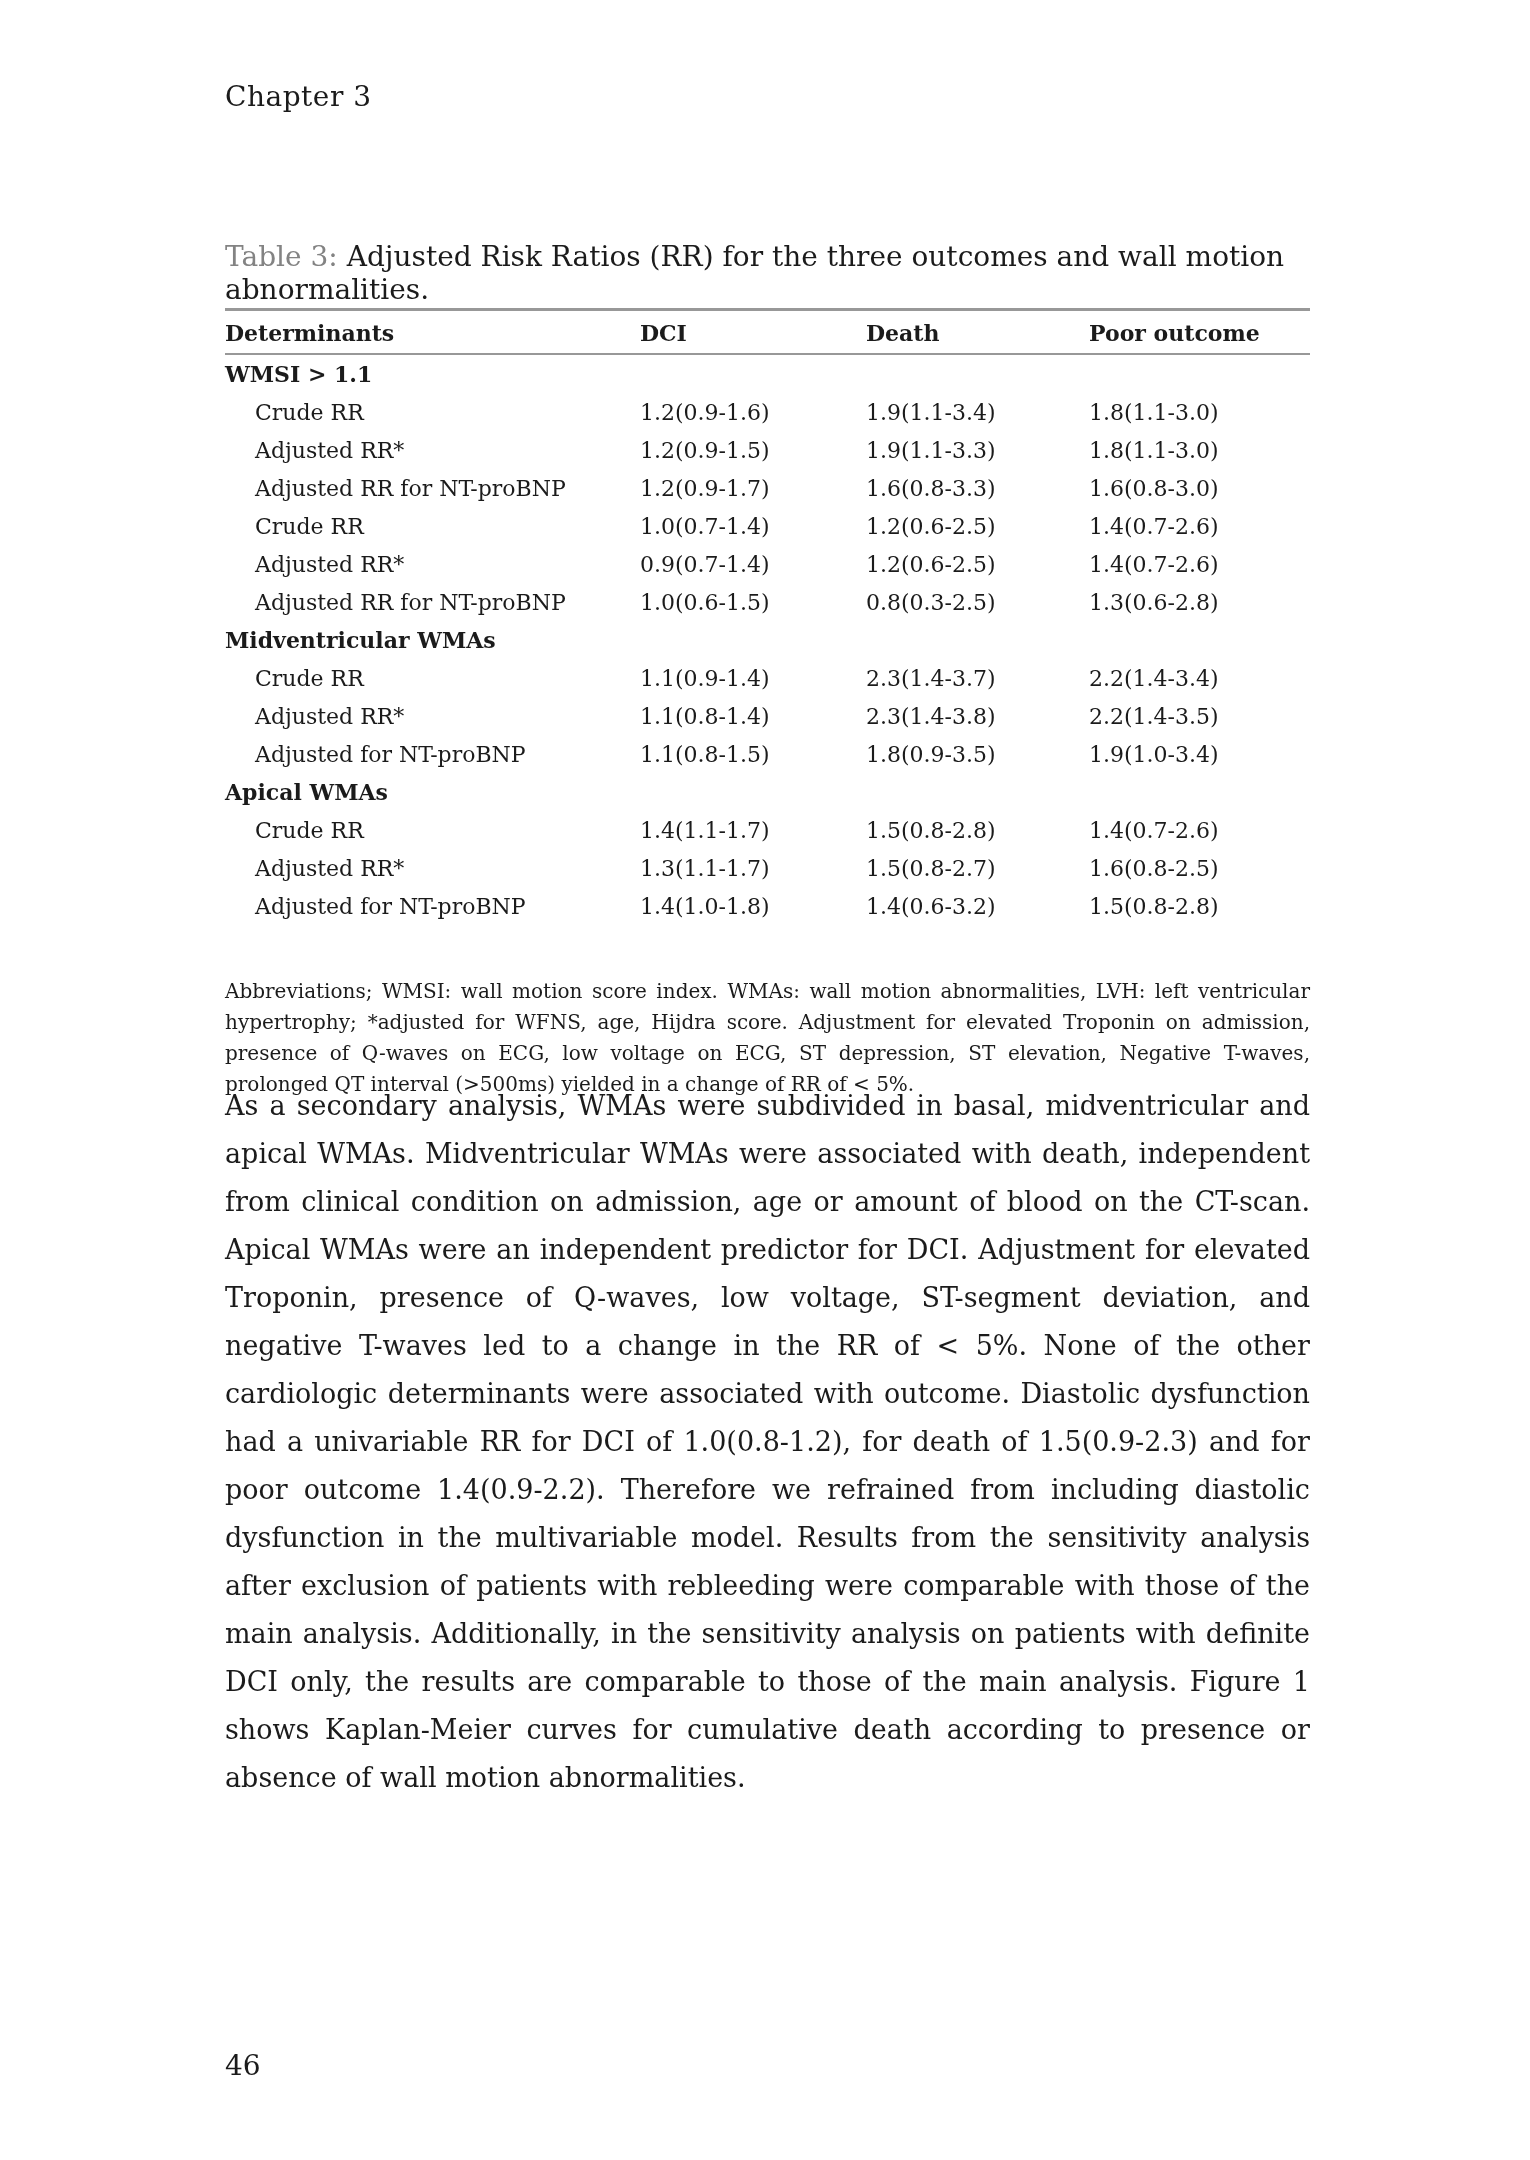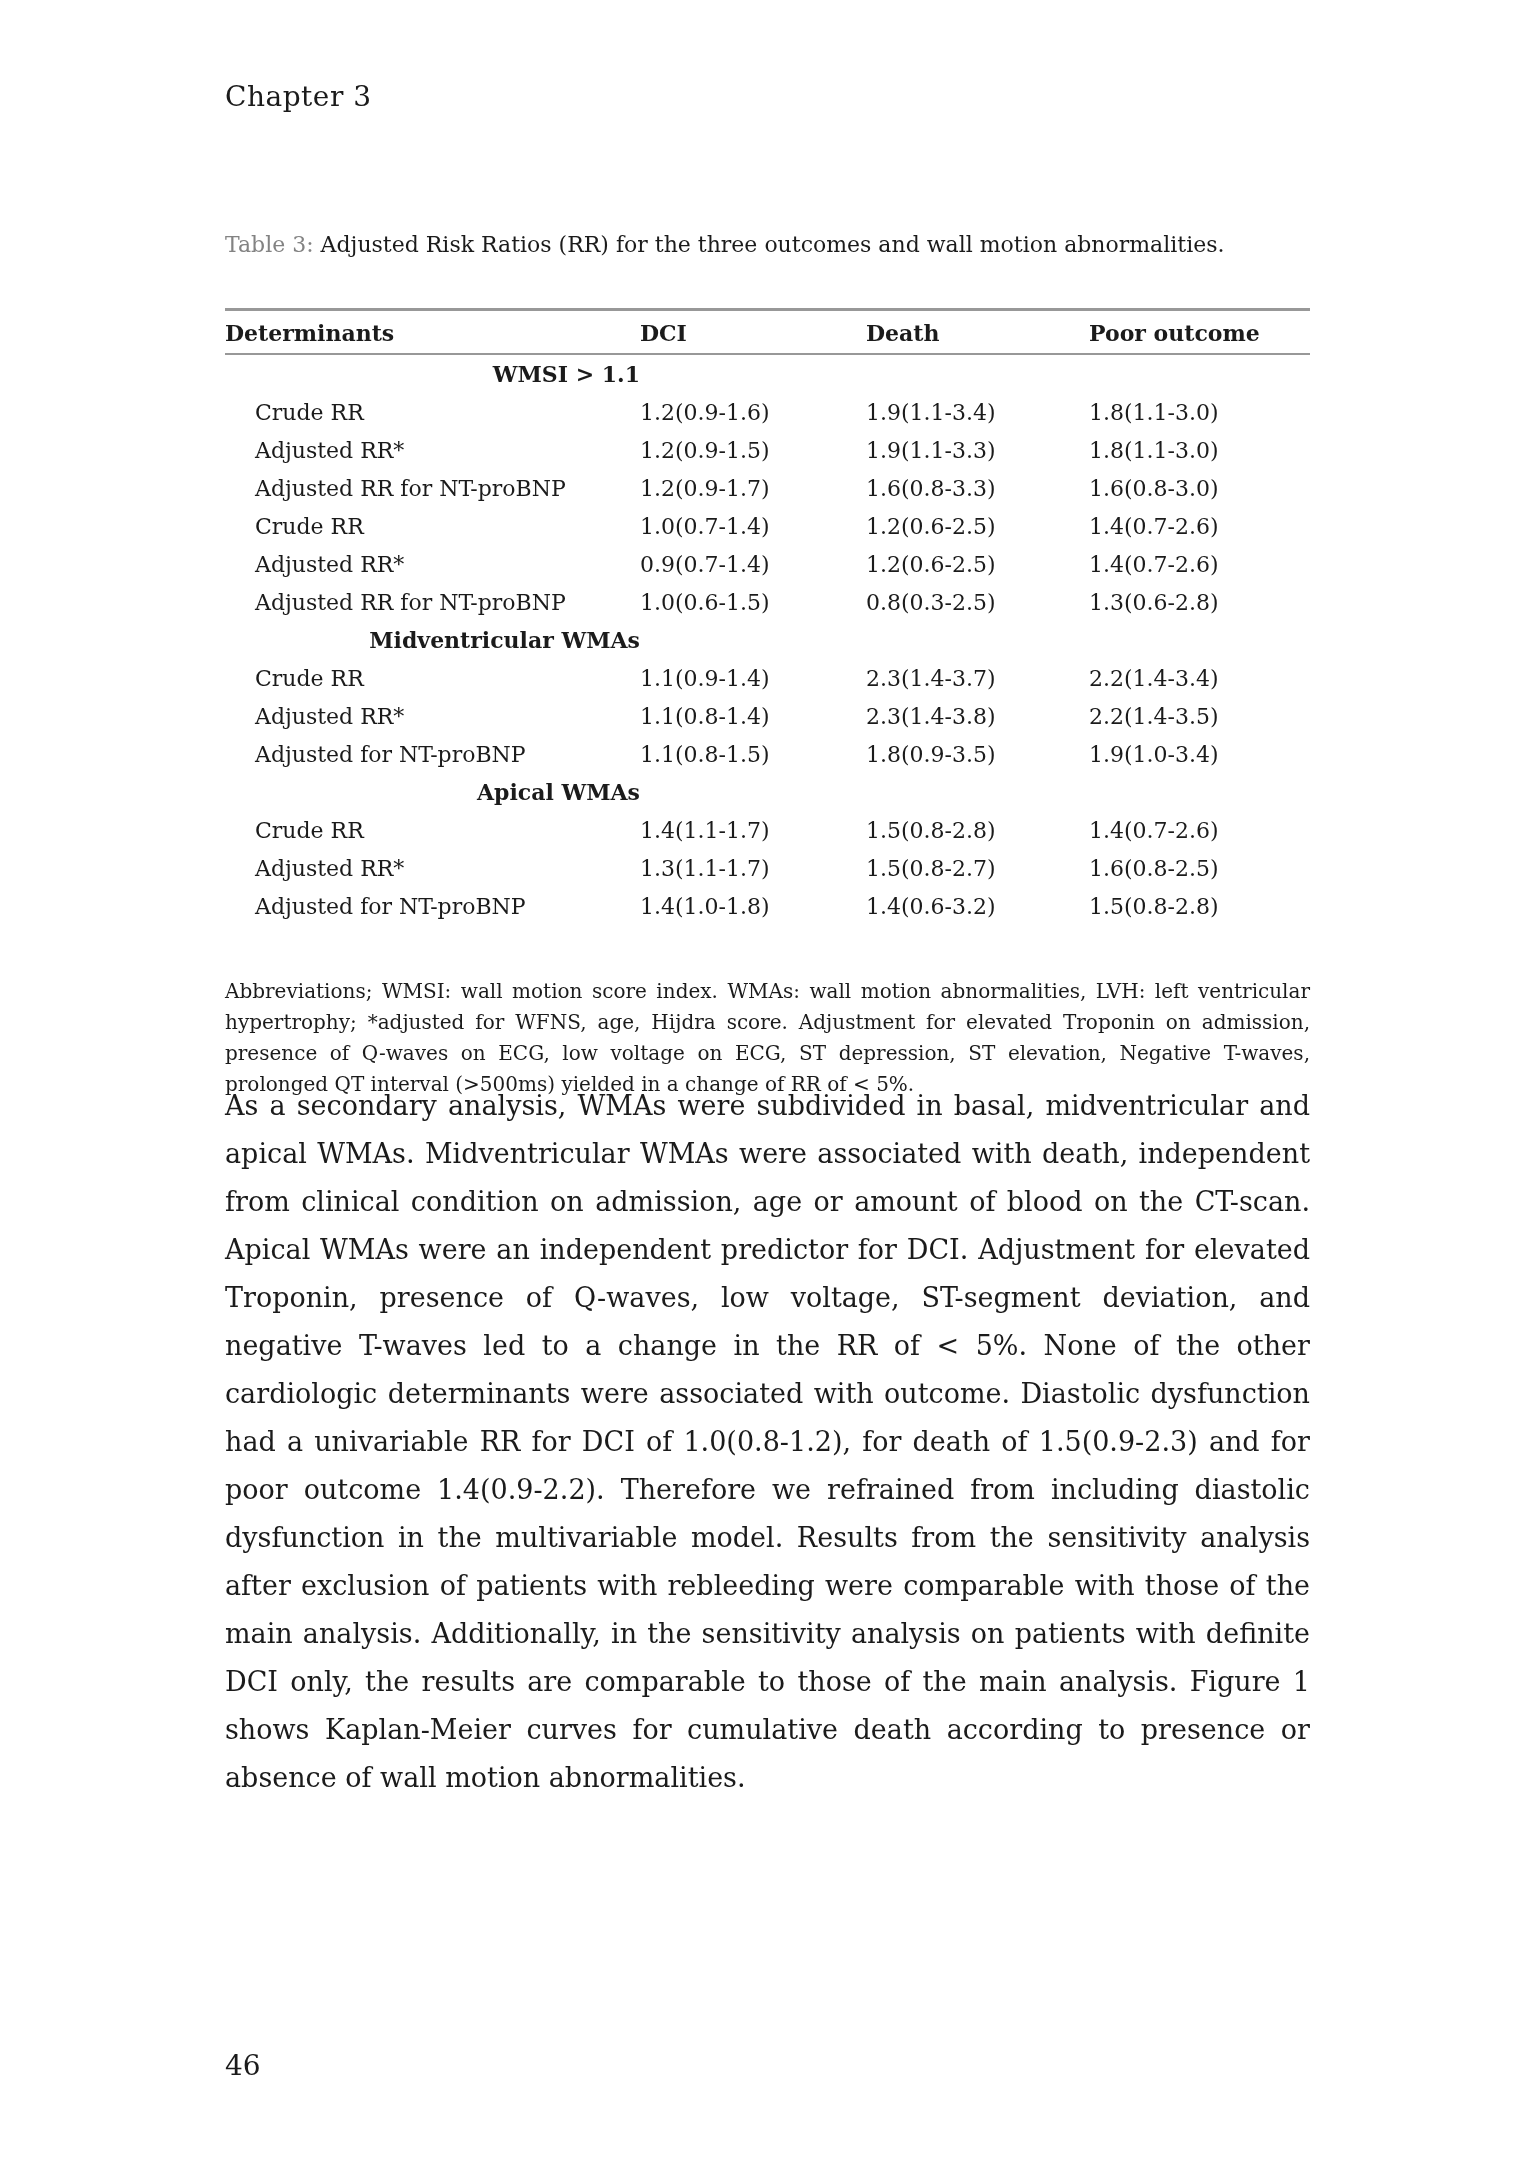--- a/index.html
+++ b/index.html
@@ -19,23 +19,23 @@
   .chapter-header {
     position: absolute;
     left: 225px;
     top: 80px;
     font-size: 28px;
     letter-spacing: 0.5px;
   }
   .table-caption {
     position: absolute;
     left: 225px;
-    top: 232px;
-    width: 1085px;
-    font-size: 22px;
+    top: 240px;
+    width: 1085px;
+    font-size: 28px;
   }
   .caption-label {
     color: #838383;
   }
   .rr-table {
     position: absolute;
     left: 225px;
     top: 308px;
     width: 1085px;
     border-collapse: collapse;
@@ -55,21 +55,20 @@
     font-size: 22px;
   }
   .rr-table tbody td {
     padding: 0;
     height: 38px;
     vertical-align: middle;
     white-space: nowrap;
   }
   .rr-table td.group-label {
     font-weight: bold;
-    text-align: right;
   }
   .rr-table td.data-label {
     padding-left: 30px;
   }
   .table-footnote {
     position: absolute;
     left: 225px;
     top: 930px;
     width: 1085px;
     font-size: 20px;

